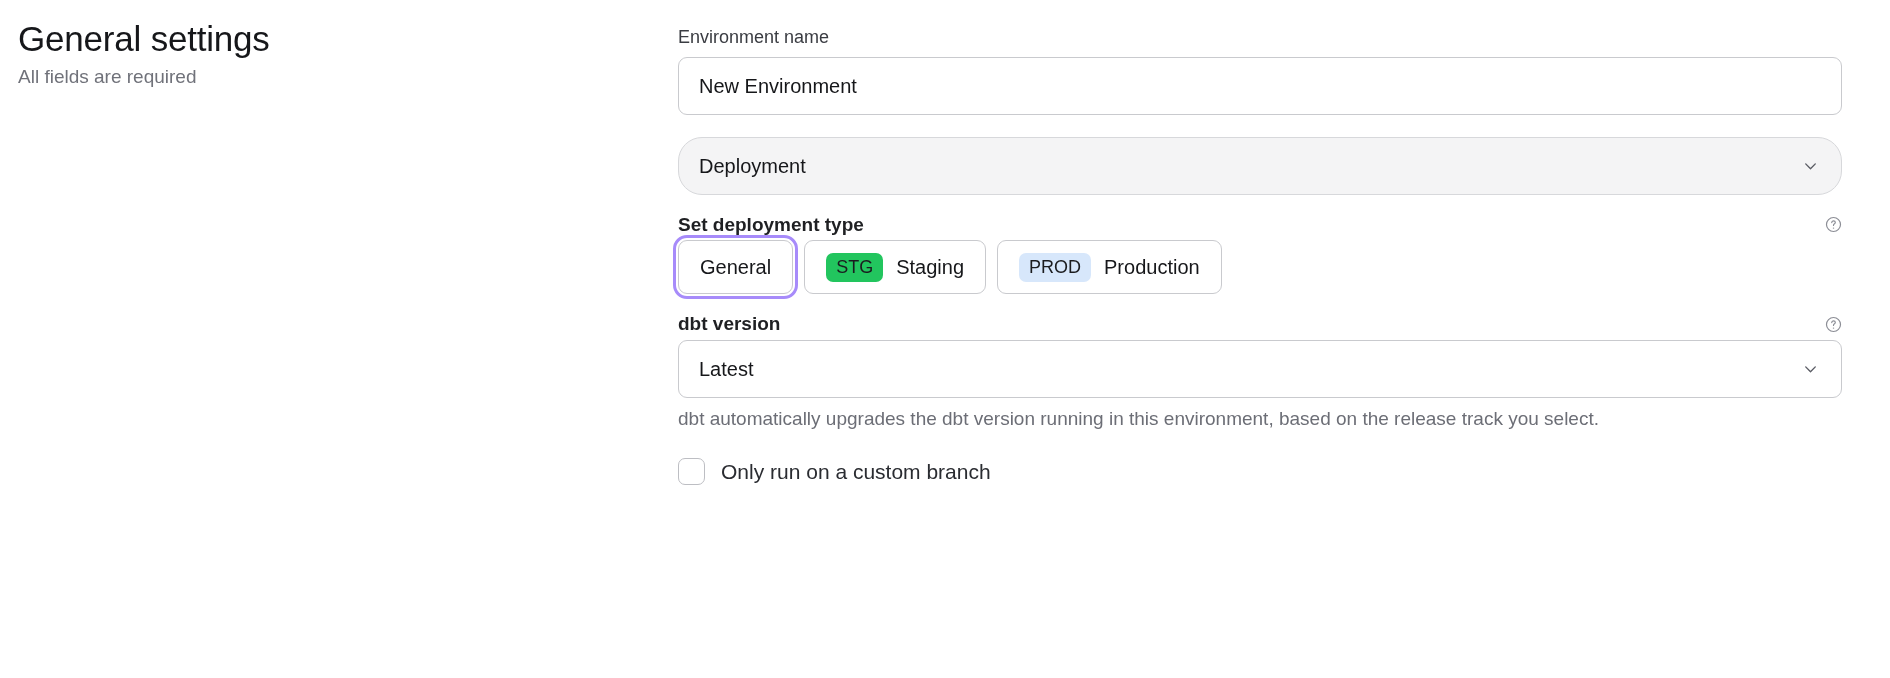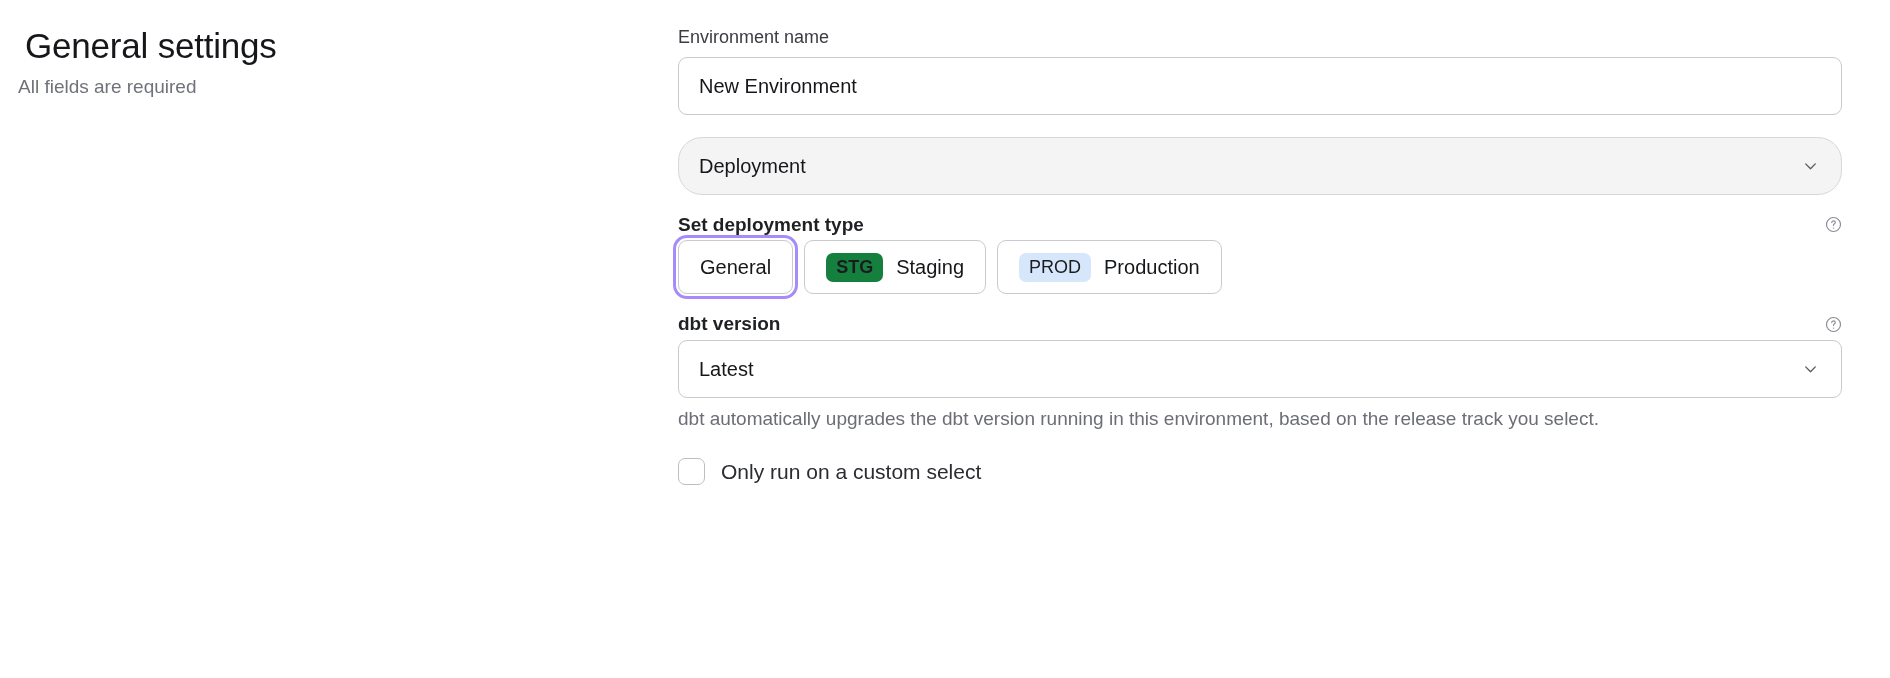--- a/index.html
+++ b/index.html
@@ -30,21 +30,21 @@
     width: 678px;
     flex: 0 0 678px;
     padding: 18px 0 0 18px;
   }
   .page-title {
     font-size: 35px;
     line-height: 1.22;
     font-weight: 400;
     color: #16171a;
     letter-spacing: -0.2px;
-    margin: 7px;
+    margin: 0;
   }
   .page-subtitle {
     font-size: 19px;
     line-height: 1.3;
     color: #70727a;
     margin: 4px 0 0 0;
     font-weight: 400;
   }
 
   
@@ -173,21 +173,21 @@
     justify-content: center;
     height: 29px;
     padding: 0 10px;
     border-radius: 7px;
     font-size: 18px;
     font-weight: 400;
     line-height: 1;
     color: #1b1c1f;
     white-space: nowrap;
   }
-  .badge.stg  { background: #15803d; font-weight: bold; }
+  .badge.stg  { background: #22c55e; }
   .badge.prod { background: #d7e7fb; }
 
   
   .check-row {
     display: flex;
     align-items: center;
     gap: 16px;
     margin-top: 26px;
   }
   .checkbox {
@@ -283,17 +283,17 @@
           <svg viewBox="0 0 16 16" fill="none" xmlns="http://www.w3.org/2000/svg" aria-hidden="true">
             <path d="M3.5 6 L8 10.5 L12.5 6" stroke="currentColor" stroke-width="1.3" stroke-linecap="round" stroke-linejoin="round"></path>
           </svg>
         </span>
       </div>
       <div class="hint">dbt automatically upgrades the dbt version running in this environment, based on the release track you select.</div>
     </div>
 
     <div class="check-row">
       <span class="checkbox"></span>
-      <span class="check-label">Only run on a custom select</span>
+      <span class="check-label">Only run on a custom branch</span>
     </div>
 
   </div>
 </div>
 
 </body></html>

